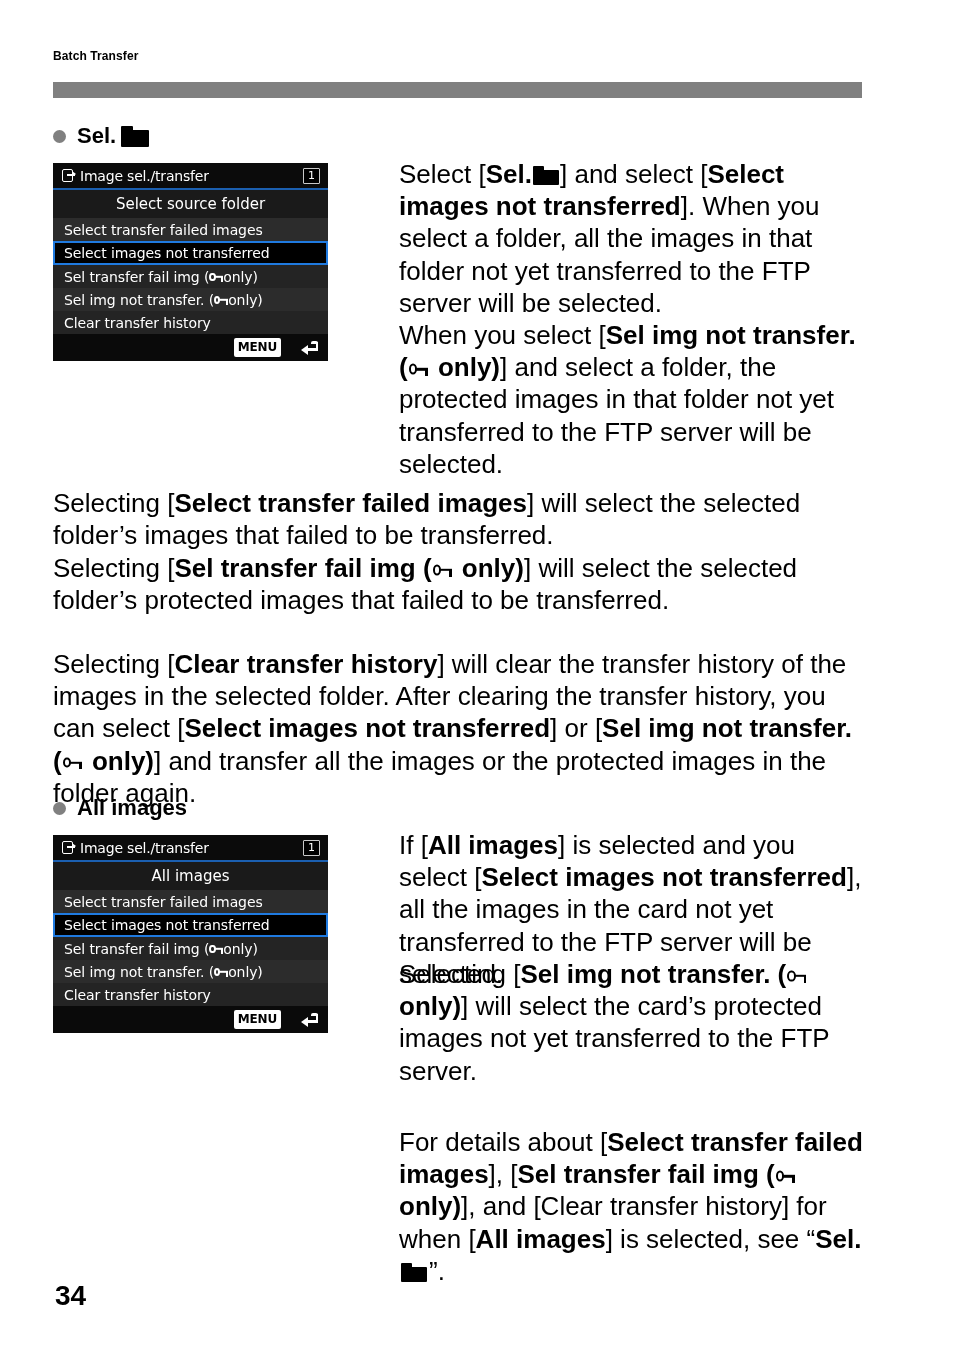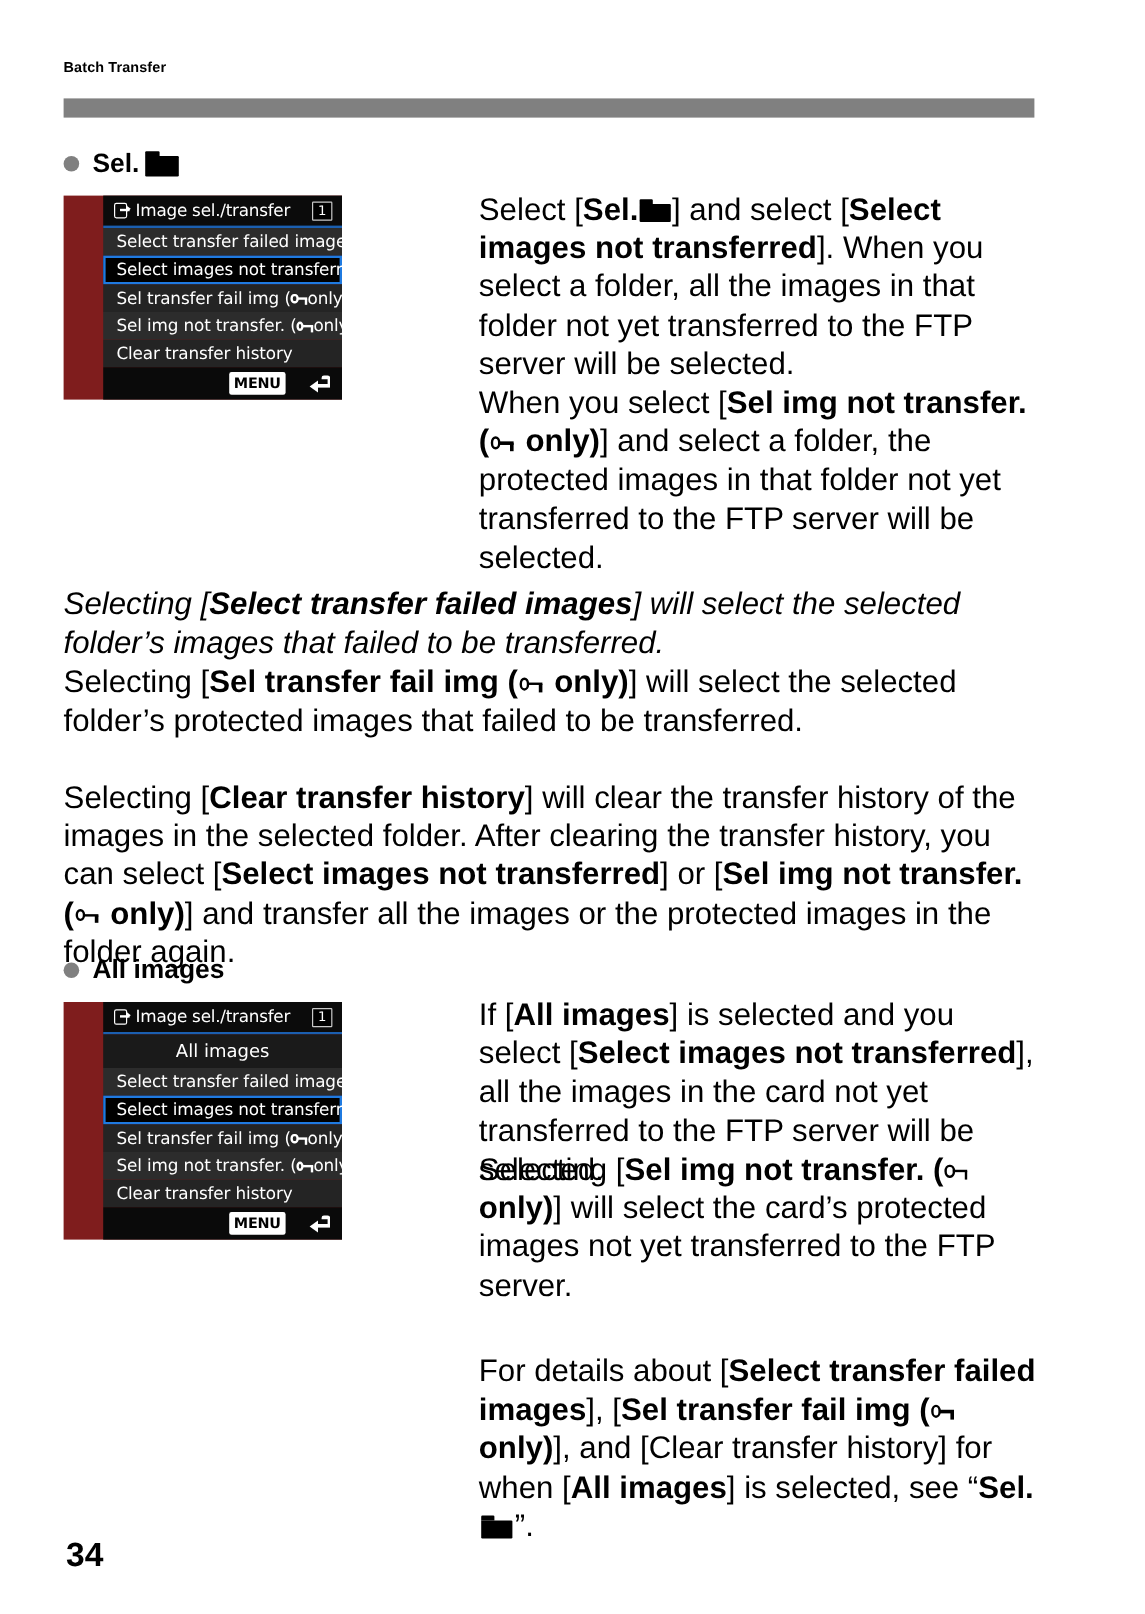--- a/index.html
+++ b/index.html
@@ -97,27 +97,26 @@
   .keyicon .tooth {
     position: absolute;
     right: 0; top: 50%;
     width: 2.4px; height: 42%;
     background: currentColor;
   }
 
   
   .lcd {
     position: absolute;
-    width: 232px;
-    background: #7f1d1d;
+    width: 275px;
+    background: #4d7c0f;
     box-sizing: border-box;
     font-family: "DejaVu Sans", sans-serif;
     color: #ffffff;
     user-select: none;
-    padding-left: 33px;
   }
   .lcd-titlebar {
     height: 27px;
     display: flex;
     align-items: center;
     padding: 0 8px 0 9px;
     background: #0b0b0b;
     border-bottom: 2px solid #1b5fb0;
     box-sizing: border-box;
   }
@@ -287,20 +286,21 @@
 
 <div class="lcd" style="left:53px; top:163px;">
   <div class="lcd-titlebar">
     <span class="xfer-icon">
       <span class="bx"></span>
         <span class="arw"></span>
     </span>
     <span class="lcd-title">Image sel./transfer</span>
     <span class="card-badge">1</span>
   </div>
+  <div class="lcd-subtitle">Select source folder</div>
 
   <div class="lcd-row shade-a">
     <span>Select transfer failed images</span>
   </div>
   <div class="lcd-row selected">
     <span>Select images not transferred</span>
   </div>
   <div class="lcd-row shade-b">
     <span>Sel transfer fail img (</span>
     <span class="keyicon" style="width:14px;height:12px;color:#fff;">
@@ -335,21 +335,21 @@
 </div>
 
 <div class="bodytext col-right" style="top:158px;">
   <span>Select [</span><b>Sel.</b><span class="folder" style="width:26px;height:19px;margin:0 1px;"><i class="tab"></i><i class="body"></i></span><span>] and select [</span><b>Select images not transferred</b><span>]. When you select a folder, all the images in that folder not yet transferred to the FTP server will be selected.</span>
 </div>
 
 <div class="bodytext col-right" style="top:319px;">
   <span>When you select [</span><b>Sel img not transfer. (</b><b><span class="keyicon" style="width:19px;height:16px;color:#000;margin:0 3px 0 1px;"><span class="ring"></span><span class="shaft"></span><span class="tooth"></span></span></b><b> only)</b><span>] and select a folder, the protected images in that folder not yet transferred to the FTP server will be selected.</span>
 </div>
 
-<div class="bodytext col-full" style="top:487px;font-style:italic;">
+<div class="bodytext col-full" style="top:487px;">
   <span>Selecting [</span><b>Select transfer failed images</b><span>] will select the selected folder’s images that failed to be transferred.</span>
 </div>
 
 <div class="bodytext col-full" style="top:552px;">
   <span>Selecting [</span><b>Sel transfer fail img (</b><b><span class="keyicon" style="width:19px;height:16px;color:#000;margin:0 3px 0 1px;"><span class="ring"></span><span class="shaft"></span><span class="tooth"></span></span></b><b> only)</b><span>] will select the selected folder’s protected images that failed to be transferred.</span>
 </div>
 
 <div class="bodytext col-full" style="top:648px;">
   <span>Selecting [</span><b>Clear transfer history</b><span>] will clear the transfer history of the images in the selected folder. After clearing the transfer history, you can select [</span><b>Select images not transferred</b><span>] or [</span><b>Sel img not transfer. (</b><b><span class="keyicon" style="width:19px;height:16px;color:#000;margin:0 3px 0 1px;"><span class="ring"></span><span class="shaft"></span><span class="tooth"></span></span></b><b> only)</b><span>] and transfer all the images or the protected images in the folder again.</span>
 </div>

